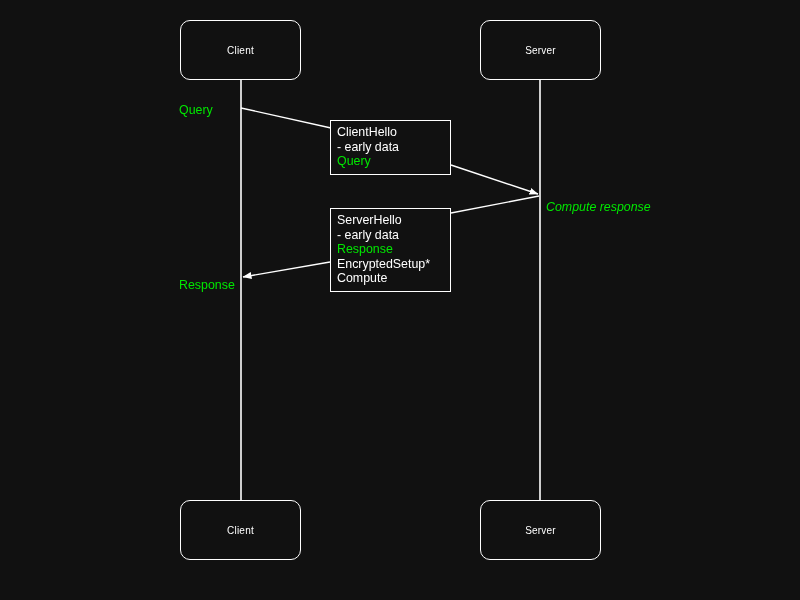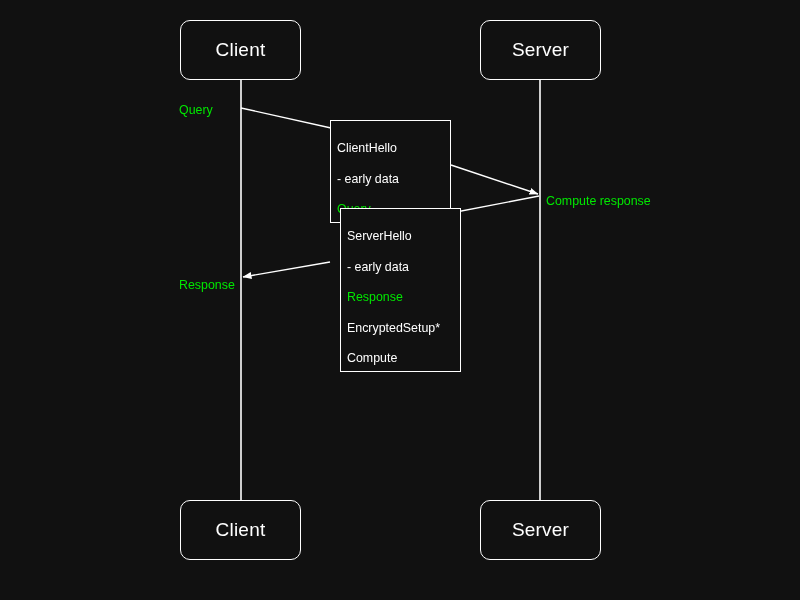--- a/index.html
+++ b/index.html
@@ -29,37 +29,36 @@
     height: 60px;
     border: 1.6px solid #ffffff;
     border-radius: 10px;
     background: #111111;
     display: flex;
     align-items: center;
     justify-content: center;
   }
   .actor-label {
     color: #ffffff;
-    font-size: 19px;
+    font-size: 10px;
     letter-spacing: 0.2px;
   }
   .msg-box {
     position: absolute;
     box-sizing: border-box;
     border: 1.4px solid #ffffff;
     background: #111111;
     padding: 4px 5px 5px 6px;
     width: 121px;
   }
   .msg-line {
     font-size: 12.4px;
     line-height: 14.6px;
     color: #ffffff;
     white-space: pre;
-    margin-top: 16px;
   }
   .msg-line.green {
     color: #00e800;
   }
   .note {
     position: absolute;
     font-size: 12.4px;
     color: #00e800;
     white-space: pre;
   }
@@ -101,29 +100,29 @@
   </div>
 
   <div class="actor-box" style="left:480px; top:500px;">
     <span class="actor-label">Server</span>
   </div>
 
   <div class="note" style="left:179px; top:103px;">Query</div>
 
   <div class="note" style="left:179px; top:278px;">Response</div>
 
-  <div class="note" style="left:546px; top:194px;">Compute response</div>
+  <div class="note" style="left:546px; top:200px;font-style:italic;">Compute response</div>
 
   <div class="msg-box" style="left:330px; top:120px;">
     <div class="msg-line">ClientHello</div>
     <div class="msg-line">- early data</div>
     <div class="msg-line green">Query</div>
   </div>
 
-  <div class="msg-box" style="left:340px; top:208px;">
+  <div class="msg-box" style="left:330px; top:208px;">
     <div class="msg-line">ServerHello</div>
     <div class="msg-line">- early data</div>
     <div class="msg-line green">Response</div>
     <div class="msg-line">EncryptedSetup*</div>
     <div class="msg-line">Compute</div>
   </div>
 
 </div>
 
 </body></html>

